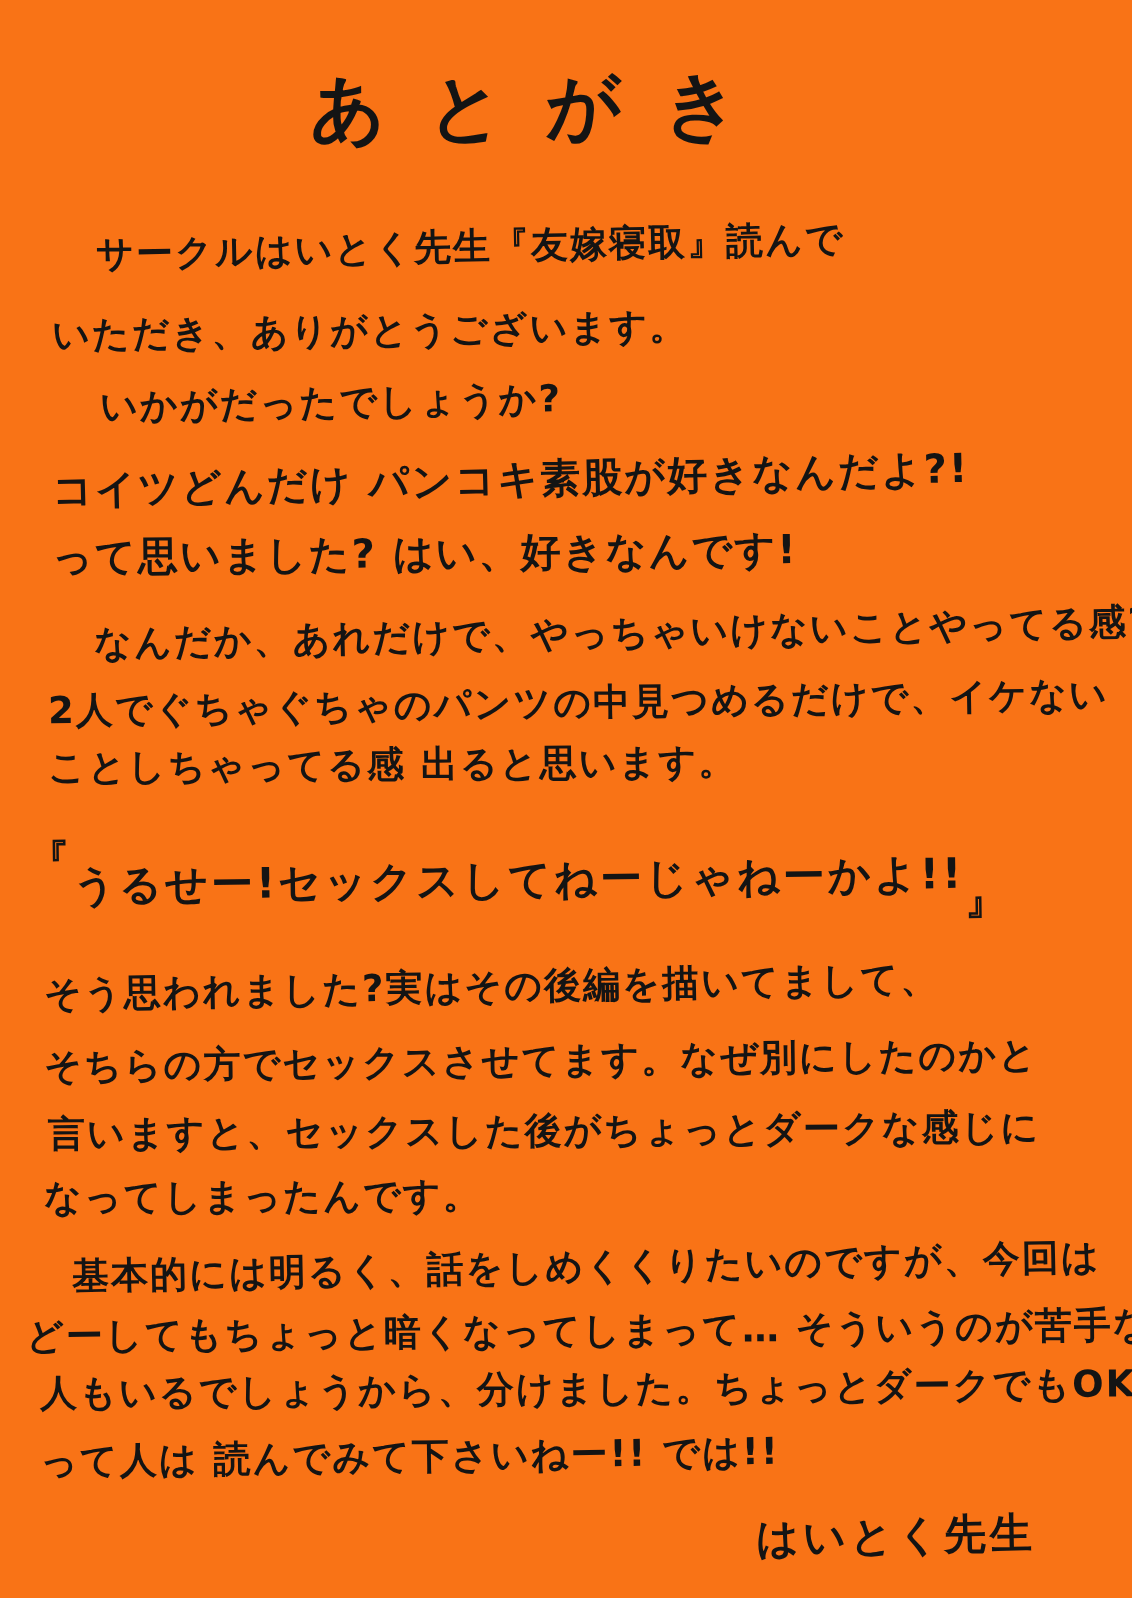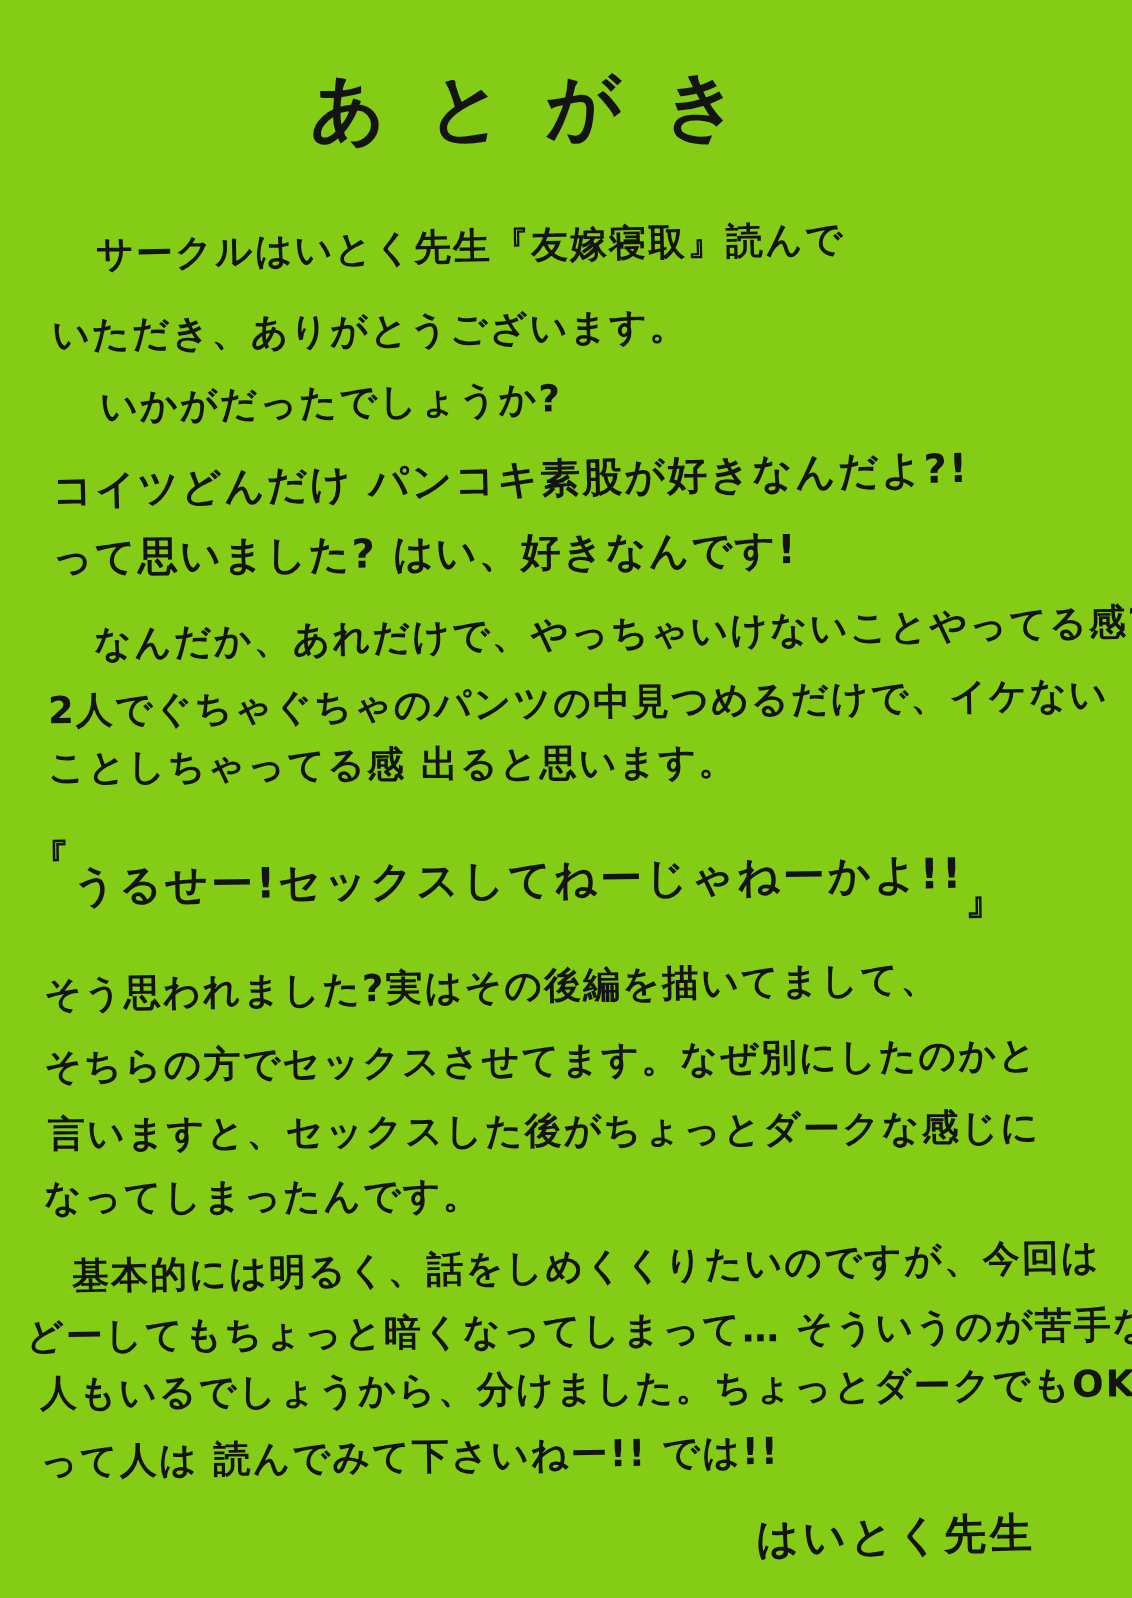--- a/index.html
+++ b/index.html
@@ -4,21 +4,21 @@
 <style>
   * { margin: 0; padding: 0; box-sizing: border-box; }
   html, body {
     background: #ffffff;
     font-family: "DejaVu Sans", "Liberation Sans", sans-serif;
   }
   .page {
     position: relative;
     width: 1132px;
     height: 1598px;
-    background: #84cc16;
+    background: #f97316;
     overflow: hidden;
     color: #141414;
   }
   .title {
     position: absolute;
     top: 58px;
     left: 310px;
     font-size: 74px;
     font-weight: bold;
     letter-spacing: 42px;

